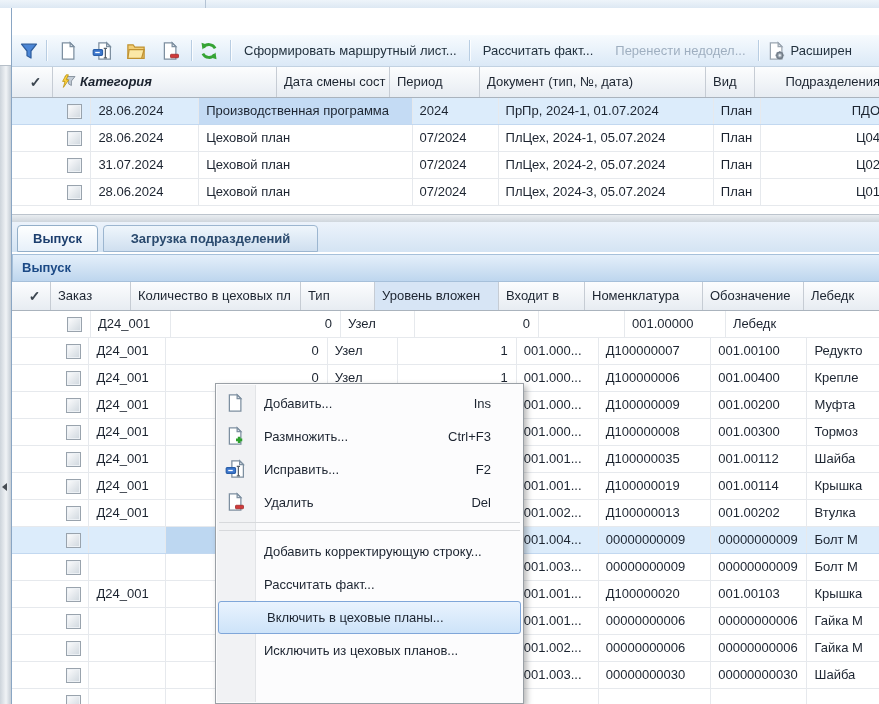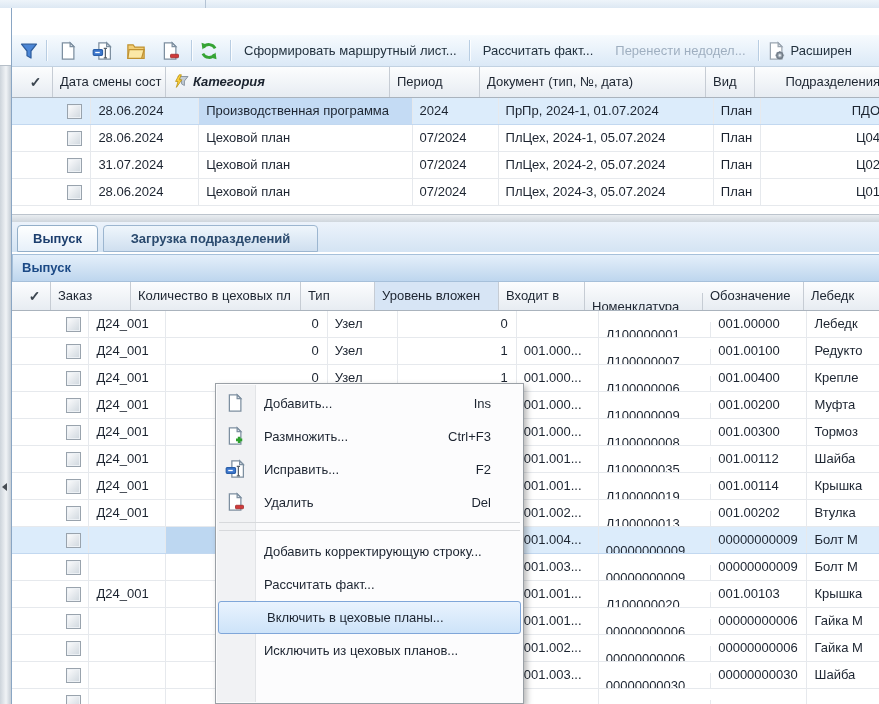--- a/index.html
+++ b/index.html
@@ -49,21 +49,21 @@
   .tab{position:absolute;top:3px;height:27px;line-height:25px;text-align:center;font-weight:bold;box-sizing:border-box;
        border:1px solid #93afc9;border-radius:4px 4px 0 0;}
   .tab.active{left:5px;width:81px;background:linear-gradient(#feffff,#e7f0f9);color:#1d3f6e;}
   .tab.inactive{left:91px;width:215px;background:linear-gradient(#eff6fc,#cfdfef);color:#2a4a6e;border-color:#9cb6d0;}
   .groupbar{left:0;top:246px;width:868px;height:28px;background:linear-gradient(#e4effa,#bed6ee);border:1px solid #a6c0da;box-sizing:border-box;
             font-weight:bold;color:#1c4a86;line-height:26px;padding-left:9px;}
   
   .t2{left:0;top:274px;width:868px;}
   .t2 .hrow{height:28px;line-height:28px;}
   .t2 .d0{width:39px;} .t2 .d1{width:80px;} .t2 .d2{width:170px;} .t2 .d3{width:74px;}
-  .t2 .d4{width:124px;} .t2 .d5{width:86px;} .t2 .d6{width:118px;margin-top:11px;} .t2 .d7{width:101px;}
+  .t2 .d4{width:124px;} .t2 .d5{width:86px;} .t2 .d6{width:118px;} .t2 .d7{width:101px;}
   .t2 .d8{width:76px;border-right:none;}
   .sortedh{background:#d7e5f5;}
   .selcell2{background:#bdd7f1;}
   
   .cmenu{left:215px;top:383px;width:309px;height:321px;background:#fcfcfd;border:1px solid #9aa0a6;box-sizing:border-box;
          box-shadow:3px 3px 6px rgba(0,0,0,.28);padding-top:3px;}
   .cm-gutter{position:absolute;left:1px;top:1px;bottom:1px;width:38px;background:#f1f2f4;border-right:1px solid #e2e4e7;}
   .cm-item{position:relative;height:33px;display:flex;align-items:center;padding:0 32px 0 48px;box-sizing:border-box;z-index:1;}
   .cm-item .cm-ic{position:absolute;left:9px;top:6px;}
   .cm-label{flex:1;white-space:nowrap;}
@@ -145,28 +145,28 @@
           <circle cx="11" cy="11.5" r="2.4" fill="#9aa5b0" stroke="#707a85"></circle>
           <circle cx="11" cy="11.5" r="0.9" fill="#eef1f4"></circle>
         </svg>
     </span>
     <span class="ttext" style="margin-left:3px;">Расширен</span>
   </div>
 
   <div class="abs t1">
     <div class="hrow">
       <div class="hcell c0 cbwrap checkglyph">✓</div>
-      <div class="hcell c1">Дата смены сост</div>
       <div class="hcell c2 hcat">
         <svg class="ic16" viewBox="0 0 16 16">
             <polygon points="5,2.5 15,2.5 11.4,7 11.4,11.5 8.6,9.9 8.6,7" fill="#c3ccd6" stroke="#8b96a2"></polygon>
             <polygon points="6.2,0.8 2.6,7.4 5,7.4 3.4,13.4 8.8,5.8 6.2,5.8 8.4,0.8" fill="#ffd23e" stroke="#b8900e" stroke-width="0.8" stroke-linejoin="round"></polygon>
           </svg>
         <span>Категория</span>
       </div>
+      <div class="hcell c1">Дата смены сост</div>
       <div class="hcell c3">Период</div>
       <div class="hcell c4">Документ (тип, №, дата)</div>
       <div class="hcell c5">Вид</div>
       <div class="hcell c6">Подразделения</div>
     </div>
 
     <div class="row selrow">
       <div class="cell c0 cbwrap">
           <span class="cb"></span>
         </div>
@@ -236,21 +236,20 @@
 
     <div class="row">
       <div class="cell d0 cbwrap">
           <span class="cb"></span>
         </div>
       <div class="cell d1">Д24_001</div>
       <div class="cell d2 num">0</div>
       <div class="cell d3">Узел</div>
       <div class="cell d4 num">0</div>
       <div class="cell d5"></div>
-      <div class="cell d6">Д100000001</div>
       <div class="cell d7">001.00000</div>
       <div class="cell d8">Лебедк</div>
     </div>
     <div class="row">
       <div class="cell d0 cbwrap">
           <span class="cb"></span>
         </div>
       <div class="cell d1">Д24_001</div>
       <div class="cell d2 num">0</div>
       <div class="cell d3">Узел</div>

